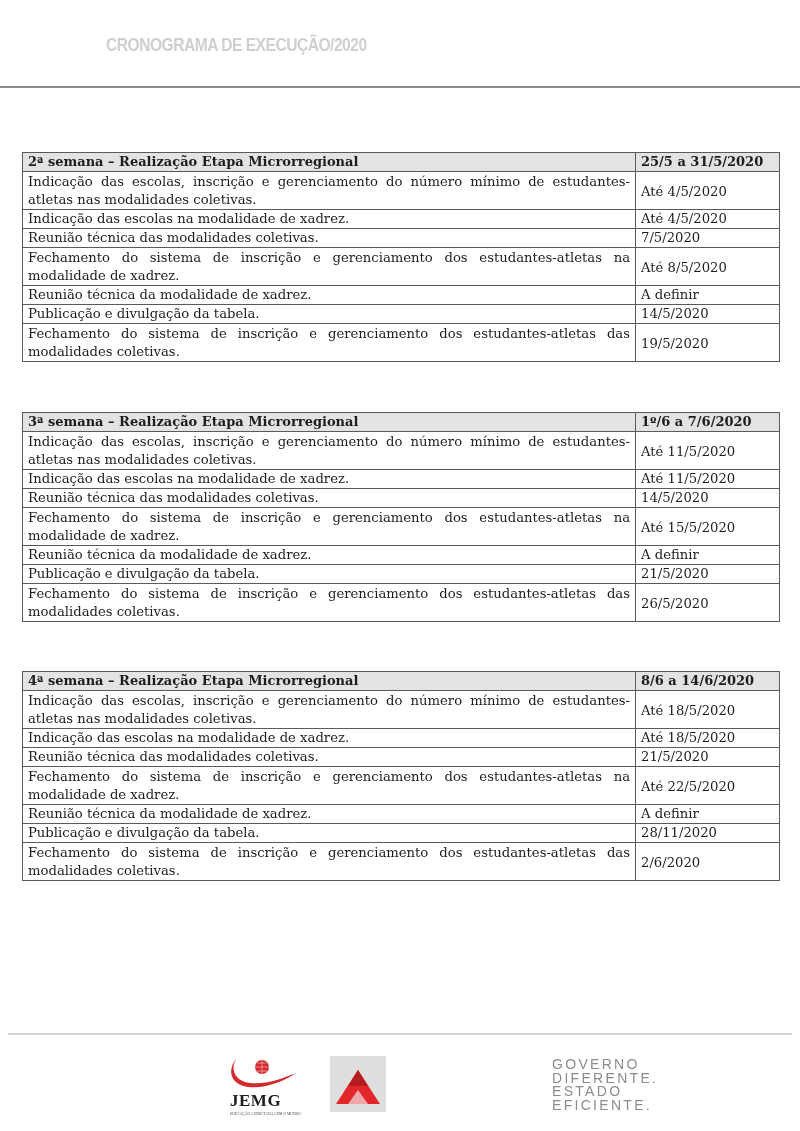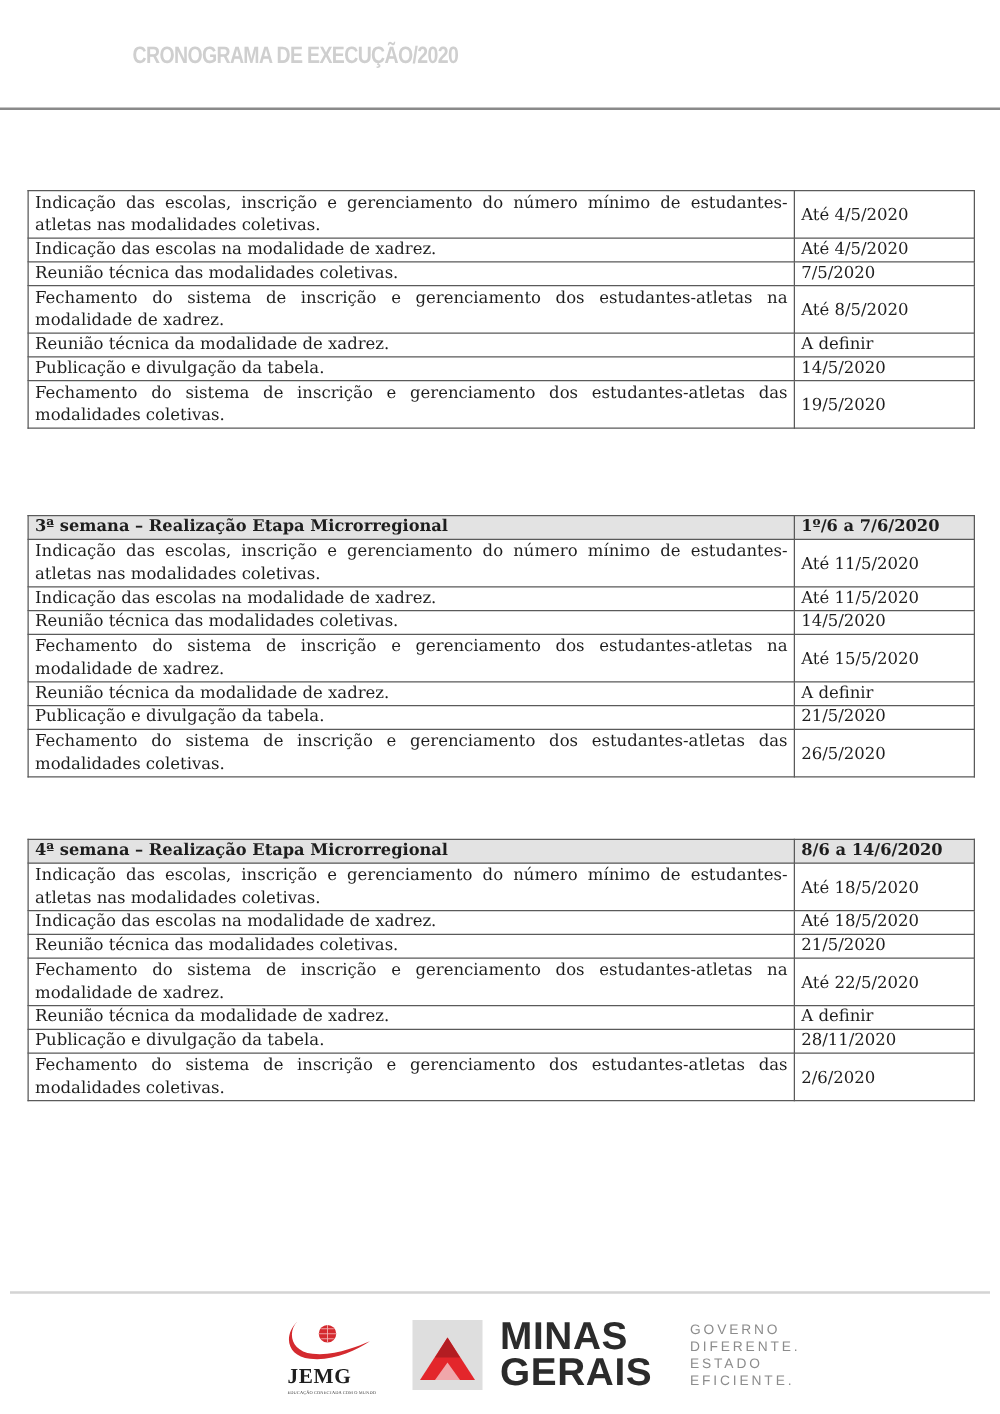--- a/index.html
+++ b/index.html
@@ -66,40 +66,44 @@
   }
   .mg-logo { position: absolute; left: 330px; top: 1056px; width: 300px; height: 60px; }
   .mg-box { position: absolute; left: 0; top: 0; width: 56px; height: 56px; background: #dedede; }
   .mg-wordmark {
     position: absolute; left: 70px; top: -2px;
     font-family: "Liberation Sans", sans-serif; font-weight: bold; color: #2b2b2b;
     font-size: 31px; line-height: 29px; letter-spacing: 0.5px;
   }
   .mg-tagline {
     position: absolute; left: 222px; top: 2px;
-    font-family: "Liberation Sans", sans-serif; font-size: 11px; line-height: 13.5px;
+    font-family: "Liberation Sans", sans-serif; font-size: 14px; line-height: 13.5px;
     letter-spacing: 2.3px; color: #8c8c8c;
   }
   .mg-tagline div { white-space: nowrap; }
 </style>
 </head>
 <body>
 
 <div class="page-header">
   <div class="doc-title">CRONOGRAMA DE EXECUÇÃO/2020</div>
 
 </div>
 <div class="header-rule"></div>
 
 <table class="sched-table" id="table-week2">
   <colgroup>
       <col class="c1">
       <col class="c2">
     </colgroup>
   <tbody>
+      <tr class="head">
+    <td>2ª semana – Realização Etapa Microrregional</td>
+    <td>25/5 a 31/5/2020</td>
+  </tr>
   <tr class="double">
     <td class="desc">Indicação das escolas, inscrição e gerenciamento do número mínimo de estudantes-atletas nas modalidades coletivas.</td>
     <td class="date">Até 4/5/2020</td>
   </tr>
   <tr class="single">
     <td class="desc">Indicação das escolas na modalidade de xadrez.</td>
     <td class="date">Até 4/5/2020</td>
   </tr>
   <tr class="single">
     <td class="desc">Reunião técnica das modalidades coletivas.</td>
@@ -219,23 +223,19 @@
 </div>
 
 <div class="mg-logo">
   <div class="mg-box">
     <svg viewBox="0 0 56 56" width="56" height="56">
       <polygon points="28,14 50,48 6,48" fill="#e3262b"></polygon>
       <polygon points="28,14 38,30 18,30" fill="#b31d22"></polygon>
       <polygon points="28,34 38,48 18,48" fill="#f0a7aa"></polygon>
     </svg>
   </div>
-  <div class="mg-wordmark">
-    <div>MINAS</div>
-    <div>GERAIS</div>
-  </div>
   <div class="mg-tagline">
     <div>GOVERNO</div>
     <div>DIFERENTE.</div>
     <div>ESTADO</div>
     <div>EFICIENTE.</div>
   </div>
 </div>
 
 </body></html>

